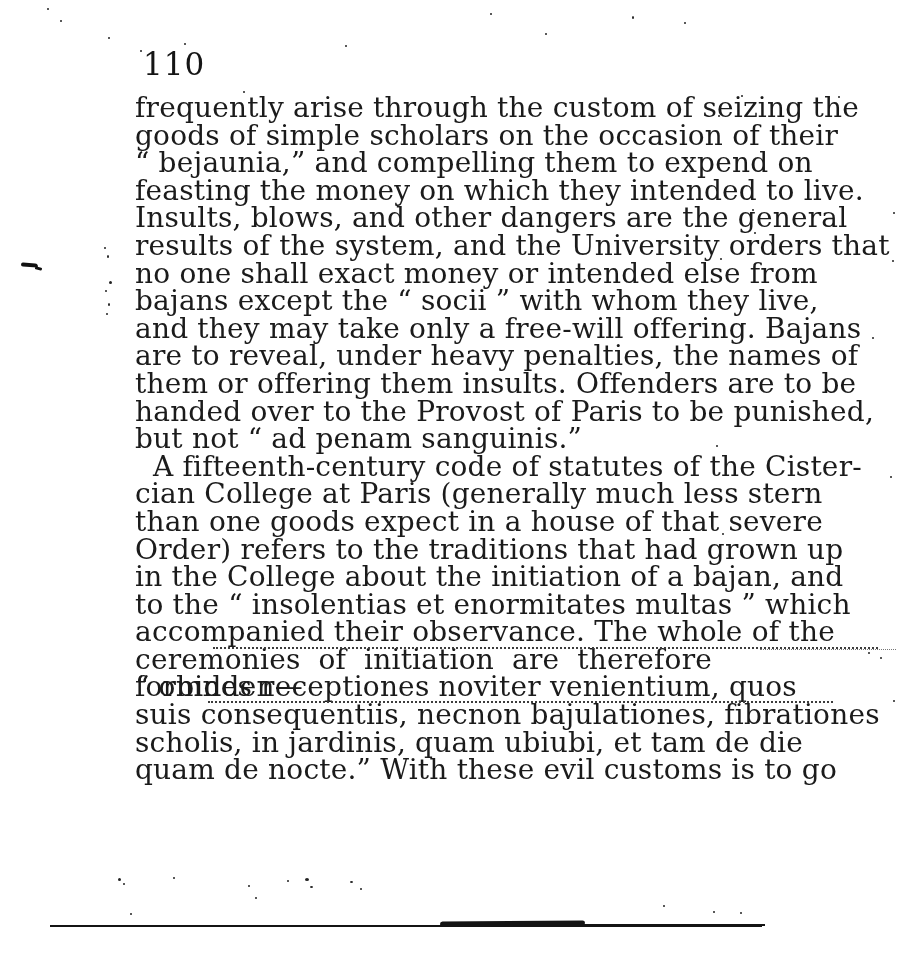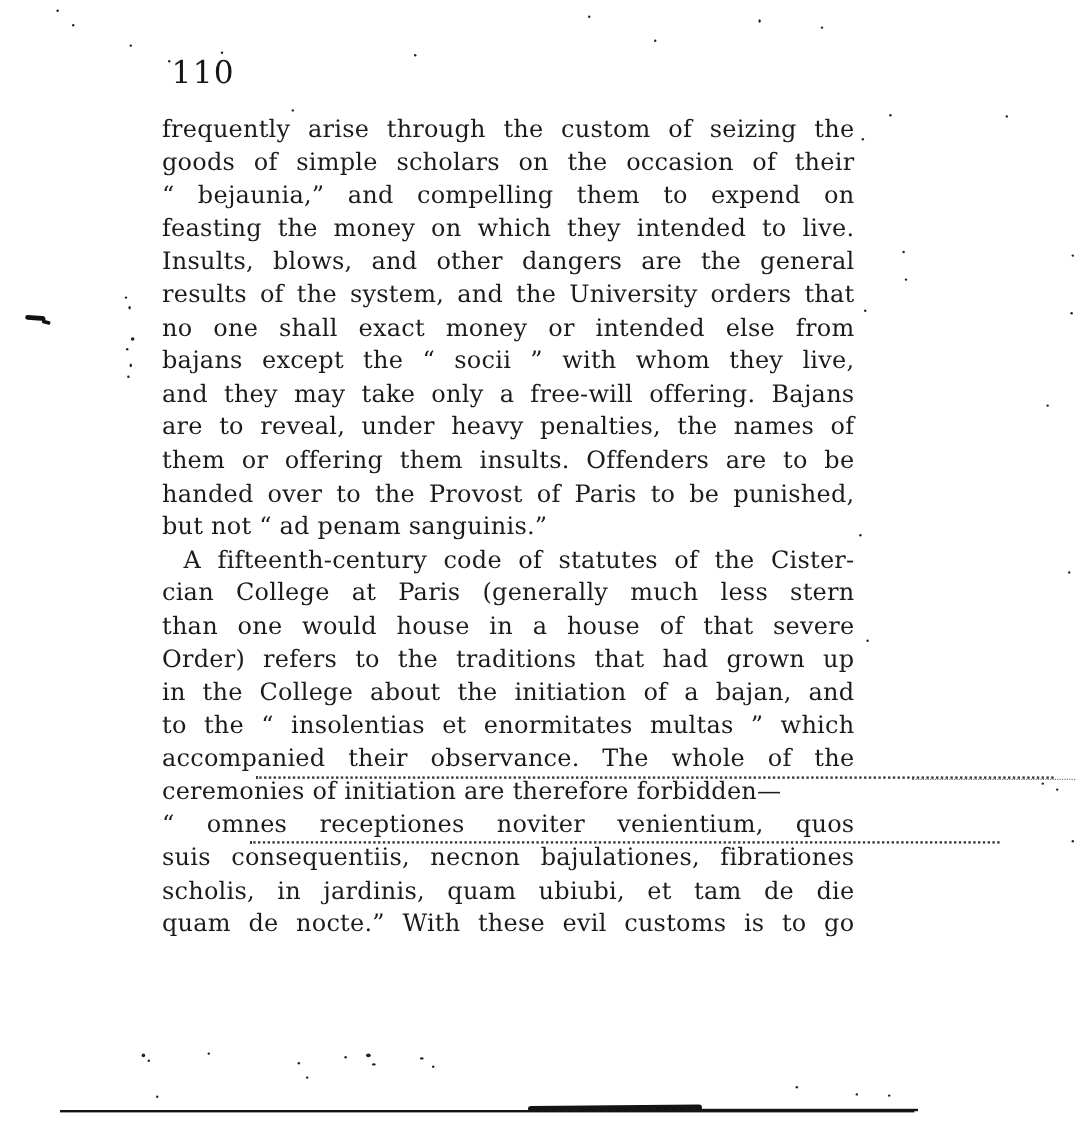--- a/index.html
+++ b/index.html
@@ -15,31 +15,31 @@
     font-family: "DejaVu Serif", "Liberation Serif", serif;
     color: #1a1a1a;
   }
   
   .running-head {
     position: absolute;
     left: 143px; top: 46px;
     display: flex;
     align-items: flex-start;
     gap: 22px;
-    font-size: 26px;
+    font-size: 31px;
     letter-spacing: 1px;
     white-space: nowrap;
     color: #151515;
   }
   
   .body-text {
     position: absolute;
     left: 135px; top: 94px;
     width: 577px;
-    font-size: 20px;
+    font-size: 28px;
     line-height: 27.6px;
     letter-spacing: 0.2px;
     color: #1b1b1b;
   }
   .ln {
     text-align: justify;
     text-align-last: justify;
     white-space: nowrap;
     height: 27.6px;
     overflow: visible;
@@ -119,21 +119,21 @@
       <div class="ln">results of the system, and the University orders that</div>
       <div class="ln">no one shall exact money or intended else from</div>
       <div class="ln">bajans except the “ socii ” with whom they live,</div>
       <div class="ln">and they may take only a free-will offering.  Bajans</div>
       <div class="ln">are to reveal, under heavy penalties, the names of</div>
       <div class="ln">them or offering them insults.  Offenders are to be</div>
       <div class="ln">handed over to the Provost of Paris to be punished,</div>
       <div class="ln noj">but not “ ad penam sanguinis.”</div>
       <div class="ln ind">A fifteenth-century code of statutes of the Cister-</div>
       <div class="ln">cian College at Paris (generally much less stern</div>
-      <div class="ln">than one would house in a house of that severe</div>
+      <div class="ln">than one goods expect in a house of that severe</div>
       <div class="ln">Order) refers to the traditions that had grown up</div>
       <div class="ln">in the College about the initiation of a bajan, and</div>
       <div class="ln">to the “ insolentias et enormitates multas ” which</div>
       <div class="ln">accompanied their observance.  The whole of the</div>
       <div class="ln noj">ceremonies of initiation are therefore forbidden—</div>
       <div class="ln">“ omnes receptiones noviter venientium, quos</div>
       <div class="ln">suis consequentiis, necnon bajulationes, fibrationes</div>
       <div class="ln">scholis, in jardinis, quam ubiubi, et tam de die</div>
       <div class="ln">quam de nocte.”  With these evil customs is to go</div>
     </div>

